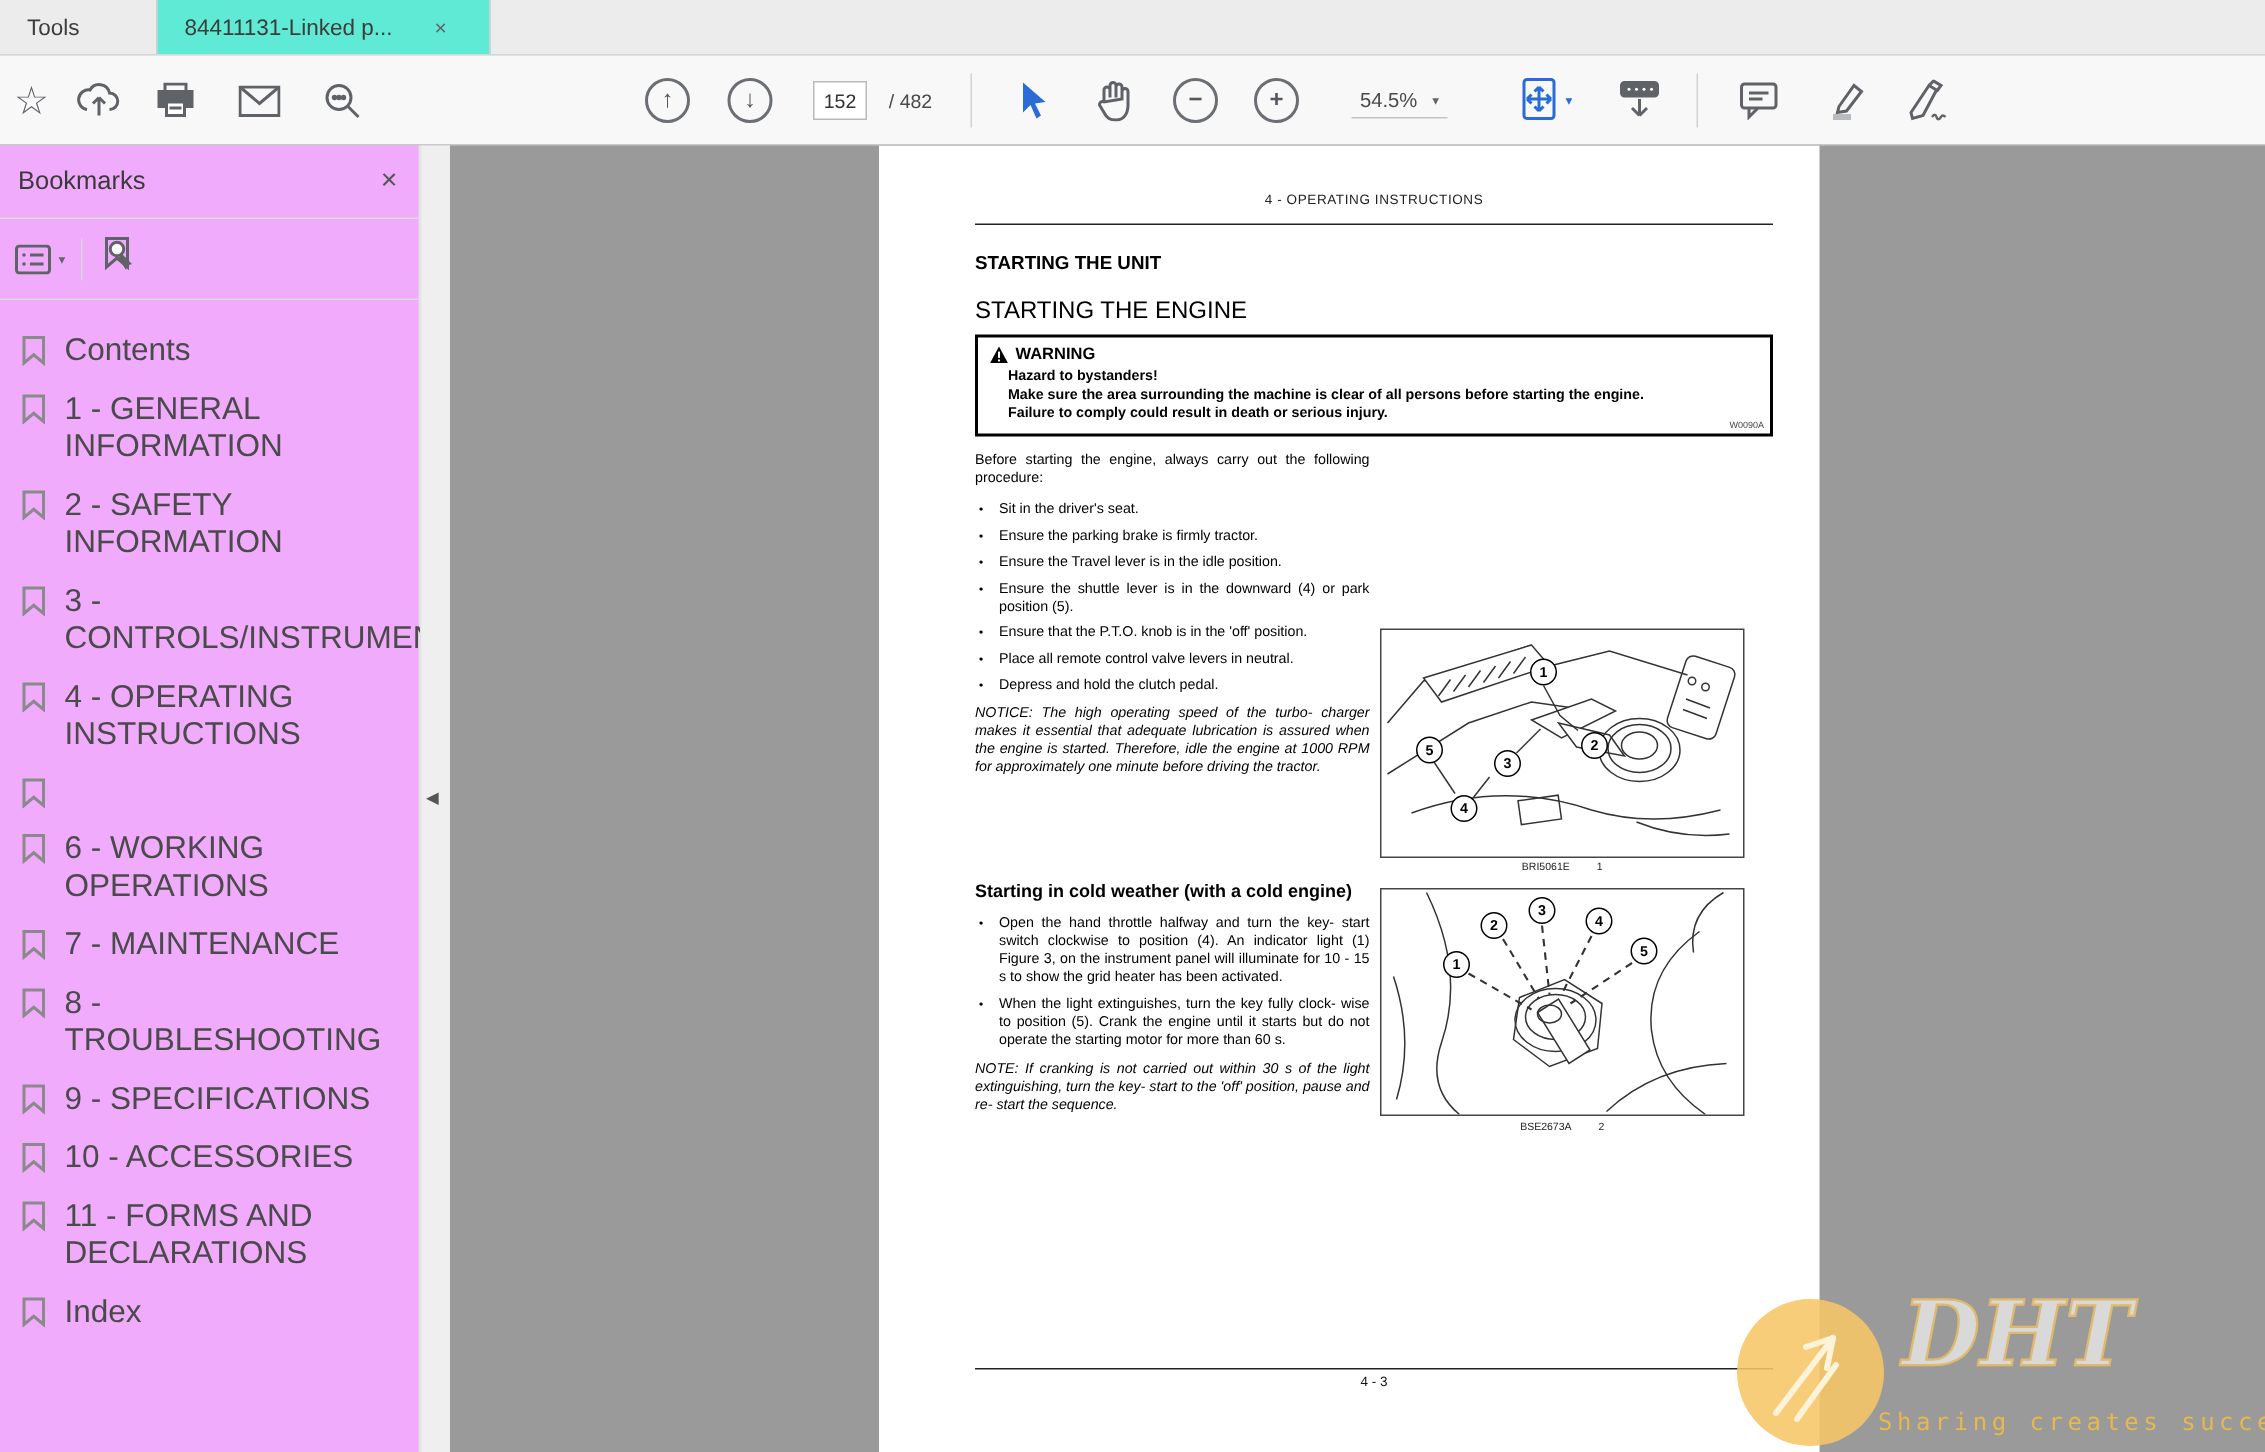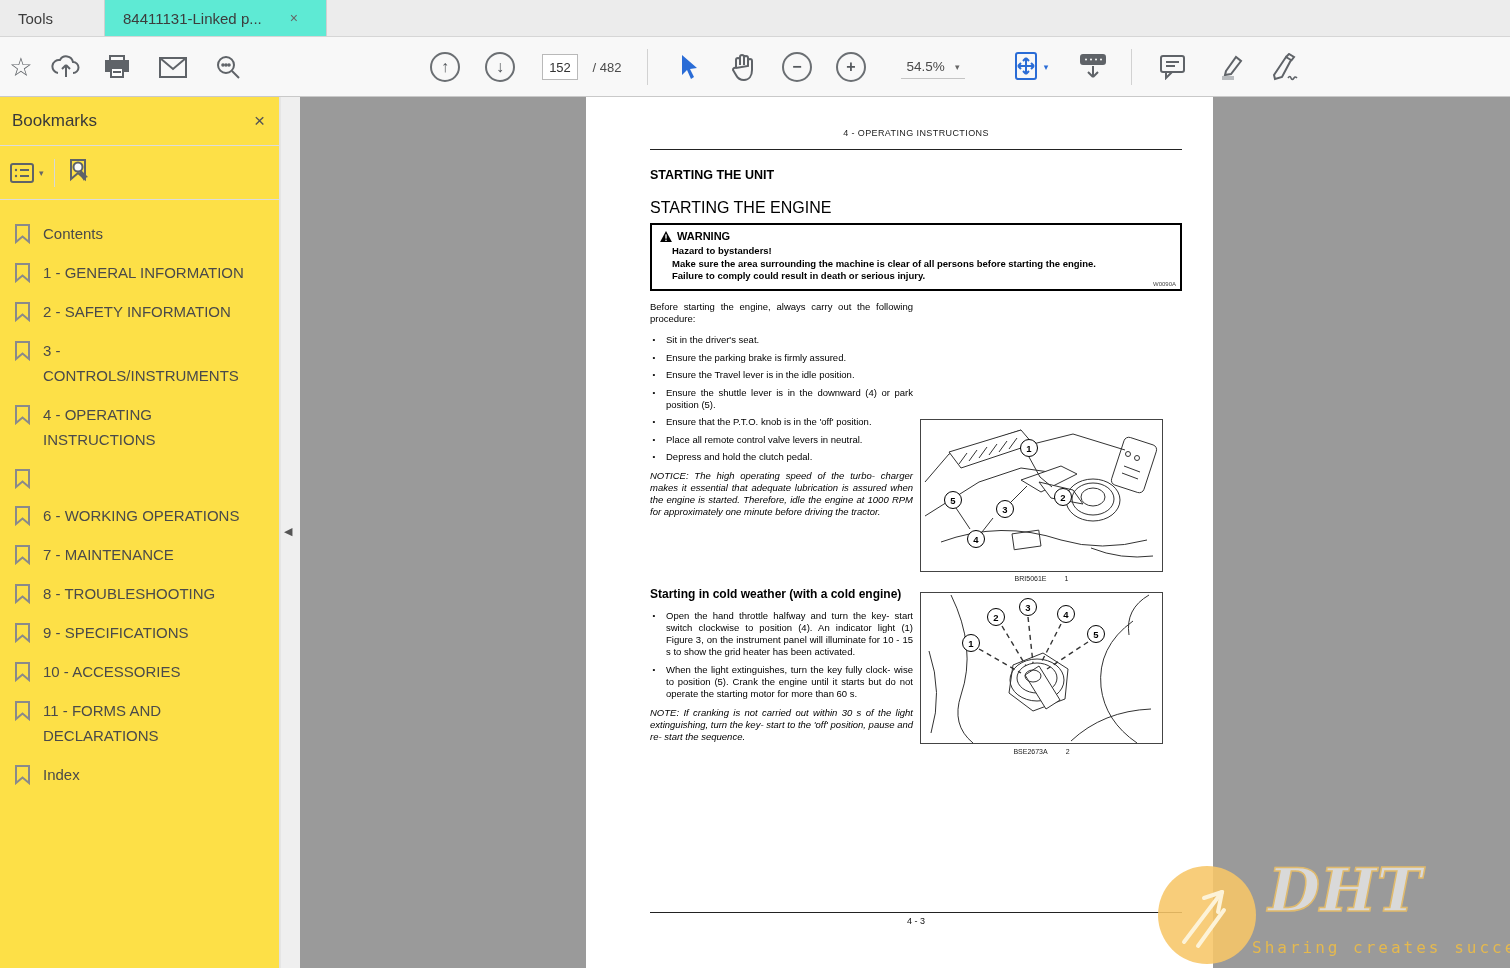--- a/index.html
+++ b/index.html
@@ -18,30 +18,30 @@
   .ti{position:absolute;top:0;height:60px;display:flex;align-items:center;justify-content:center;color:#5f6368}
   .circ{width:30px;height:30px;border:2px solid #6b6f73;border-radius:50%;display:flex;align-items:center;justify-content:center;font-size:16px;color:#55595d;font-weight:bold}
   .pageinput{width:36px;height:26px;border:1px solid #b9b9b9;background:#fff;text-align:center;font-size:13px;color:#333;font-family:"Liberation Sans",sans-serif}
   .fract{font-size:13px;color:#4a4a4a}
   .zoombox{display:flex;align-items:center;gap:10px;border-bottom:1px solid #c4c4c4;padding:4px 6px}
   .zoomval{font-size:13.5px;color:#4a4a4a}
   .caret{font-size:9px;color:#666}
   .vsep{position:absolute;top:12px;width:1px;height:36px;background:#d2d2d2}
 
   
-  .sidebar{position:absolute;left:0;top:97px;width:280px;height:871px;background:#fde047;border-right:1px solid #e2e2e2}
+  .sidebar{position:absolute;left:0;top:97px;width:280px;height:871px;background:#f0abfc;border-right:1px solid #e2e2e2}
   .bm-head{height:49px;display:flex;align-items:center;justify-content:space-between;padding:0 14px 0 12px;border-bottom:1px solid #dcdcdc}
   .bm-title{font-size:17px;color:#3a3a3a}
   .bm-close{font-size:19px;color:#555}
   .bm-tools{height:54px;display:flex;align-items:center;gap:10px;padding:0 10px;border-bottom:1px solid #dcdcdc}
   .bm-tools .sep{width:1px;height:28px;background:#d8d8d8}
   .bm-list{padding:14px 6px 0 14px}
   .bm-item{display:flex;gap:12px;padding:7px 0;cursor:default}
   .bm-item svg{flex:0 0 auto;margin-top:2px}
-  .bm-label{font-size:15px;line-height:25px;color:#4a4a4a;max-width:214px}
+  .bm-label{font-size:21px;line-height:25px;color:#4a4a4a;max-width:214px}
 
   .strip{position:absolute;left:280px;top:97px;width:20px;height:871px;background:#efefef;border-left:1px solid #e5e5e5}
   .collapse{position:absolute;left:3px;top:428px;font-size:11px;color:#555}
 
   
   .docarea{position:absolute;left:300px;top:97px;width:1210px;height:871px;background:#9a9a9a;overflow:hidden}
   .page{position:absolute;left:286px;top:0;width:627px;height:871px;background:#ffffff;color:#111}
 
   .doc-header{position:absolute;left:64px;top:31px;width:532px;text-align:center;font-size:9px;letter-spacing:.4px;color:#222}
   .head-rule{position:absolute;left:64px;top:52px;width:532px;height:1px;background:#222}
@@ -342,21 +342,21 @@
       <div class="warn-code">W0090A</div>
     </div>
 
     <div class="colL" style="top:204px">
       <p class="intro">Before starting the engine, always carry out the following procedure:</p>
       <div class="blist">
         <div class="bi">
             <span>Sit in the driver's seat.</span>
           </div>
         <div class="bi">
-            <span>Ensure the parking brake is firmly assured.</span>
+            <span>Ensure the parking brake is firmly tractor.</span>
           </div>
         <div class="bi">
             <span>Ensure the Travel lever is in the idle position.</span>
           </div>
         <div class="bi">
             <span>Ensure the shuttle lever is in the downward (4) or park position (5).</span>
           </div>
         <div class="bi">
             <span>Ensure that the P.T.O. knob is in the 'off' position.</span>
           </div>

